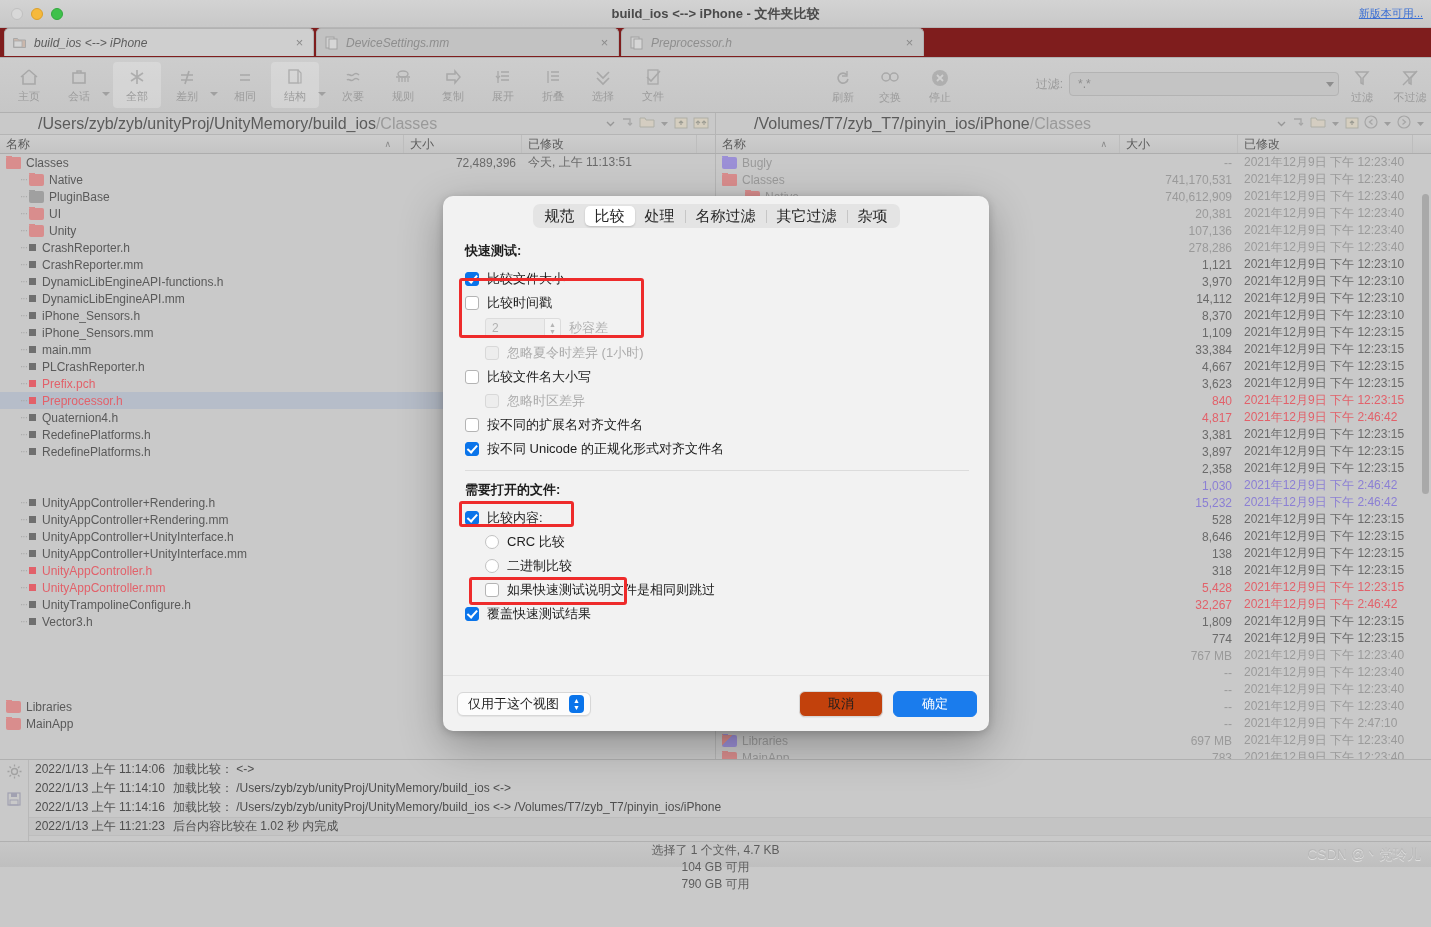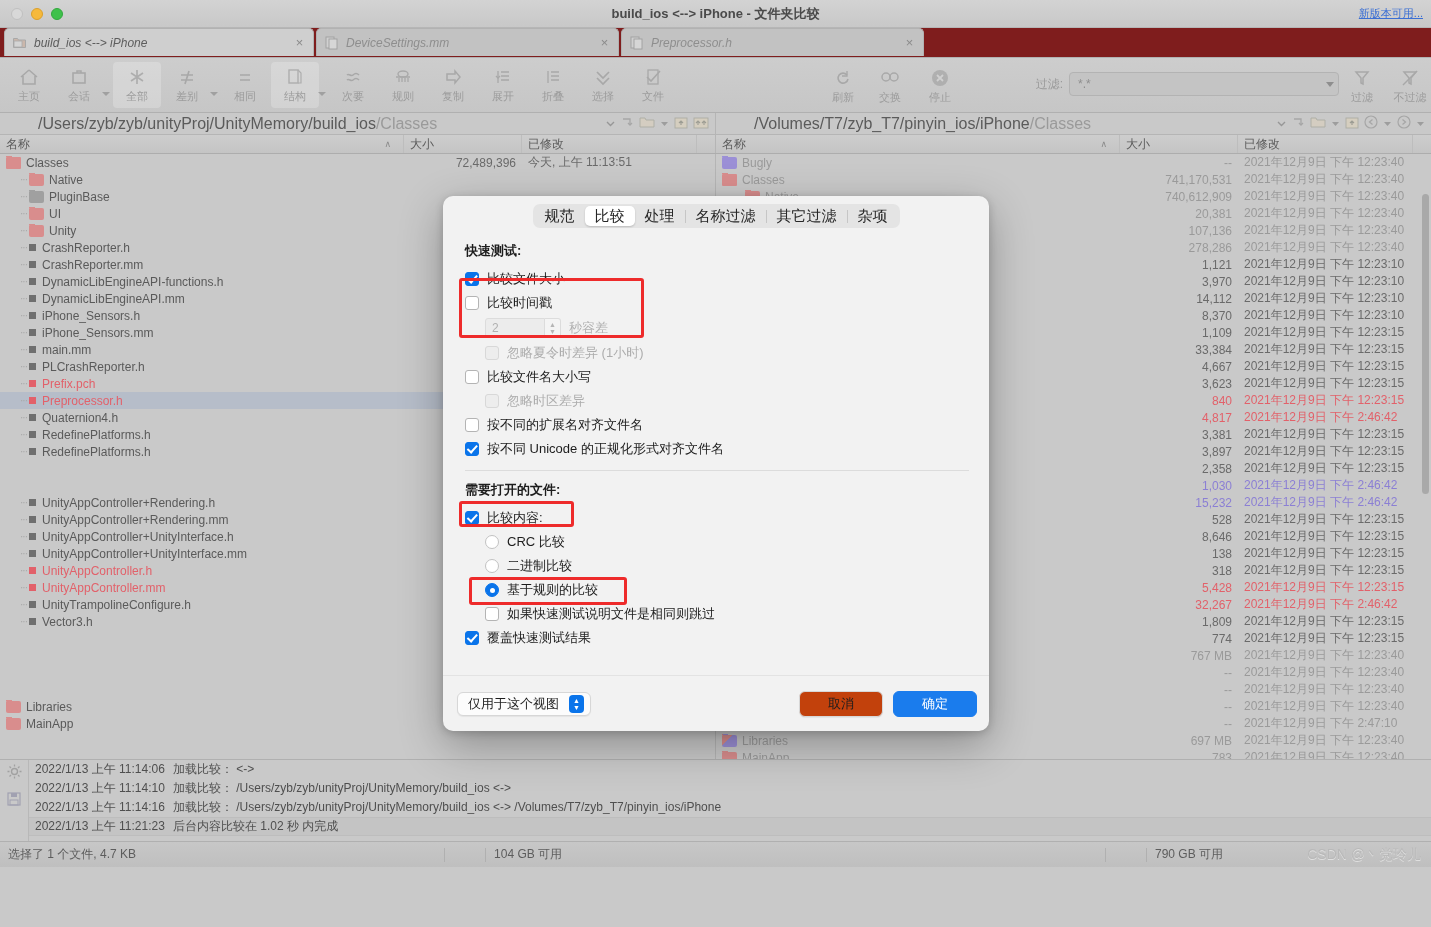--- a/index.html
+++ b/index.html
@@ -198,20 +198,21 @@
   }
   .logline.alt { background: #c4c4c4; border-top: 1px solid #bdbdbd; border-bottom: 1px solid #bdbdbd; }
 
   
   .statusbar {
     height: 26px; display: flex; align-items: center;
     background: linear-gradient(#c7c7c7,#bfbfbf);
     border-top: 1px solid #b0b0b0;
     font-size: 12px; color: #5d5d5d;
     position: relative;
+    flex-direction: column;
   }
   .sb-seg { padding: 0 8px; }
   .sb-div { width: 1px; height: 14px; background: #b0b0b0; }
   .watermark {
     position: absolute; right: 10px; top: 4px;
     font-size: 14px; color: #b9b9b9;
     text-shadow: 0 1px 0 #e0e0e0;
   }
 
   
@@ -1469,24 +1470,20 @@
     <div class="optrow indent1">
       <span class="rb"></span>
       <span>CRC 比较</span>
     </div>
 
     <div class="optrow indent1">
       <span class="rb"></span>
       <span>二进制比较</span>
     </div>
 
-    <div class="optrow indent1">
-      <span class="rb on"></span>
-      <span>基于规则的比较</span>
-    </div>
 
     <div class="optrow indent1">
       <span class="cb"></span>
       <span>如果快速测试说明文件是相同则跳过</span>
     </div>
 
     <div class="optrow">
       <span class="cb on"></span>
       <span>覆盖快速测试结果</span>
     </div>

